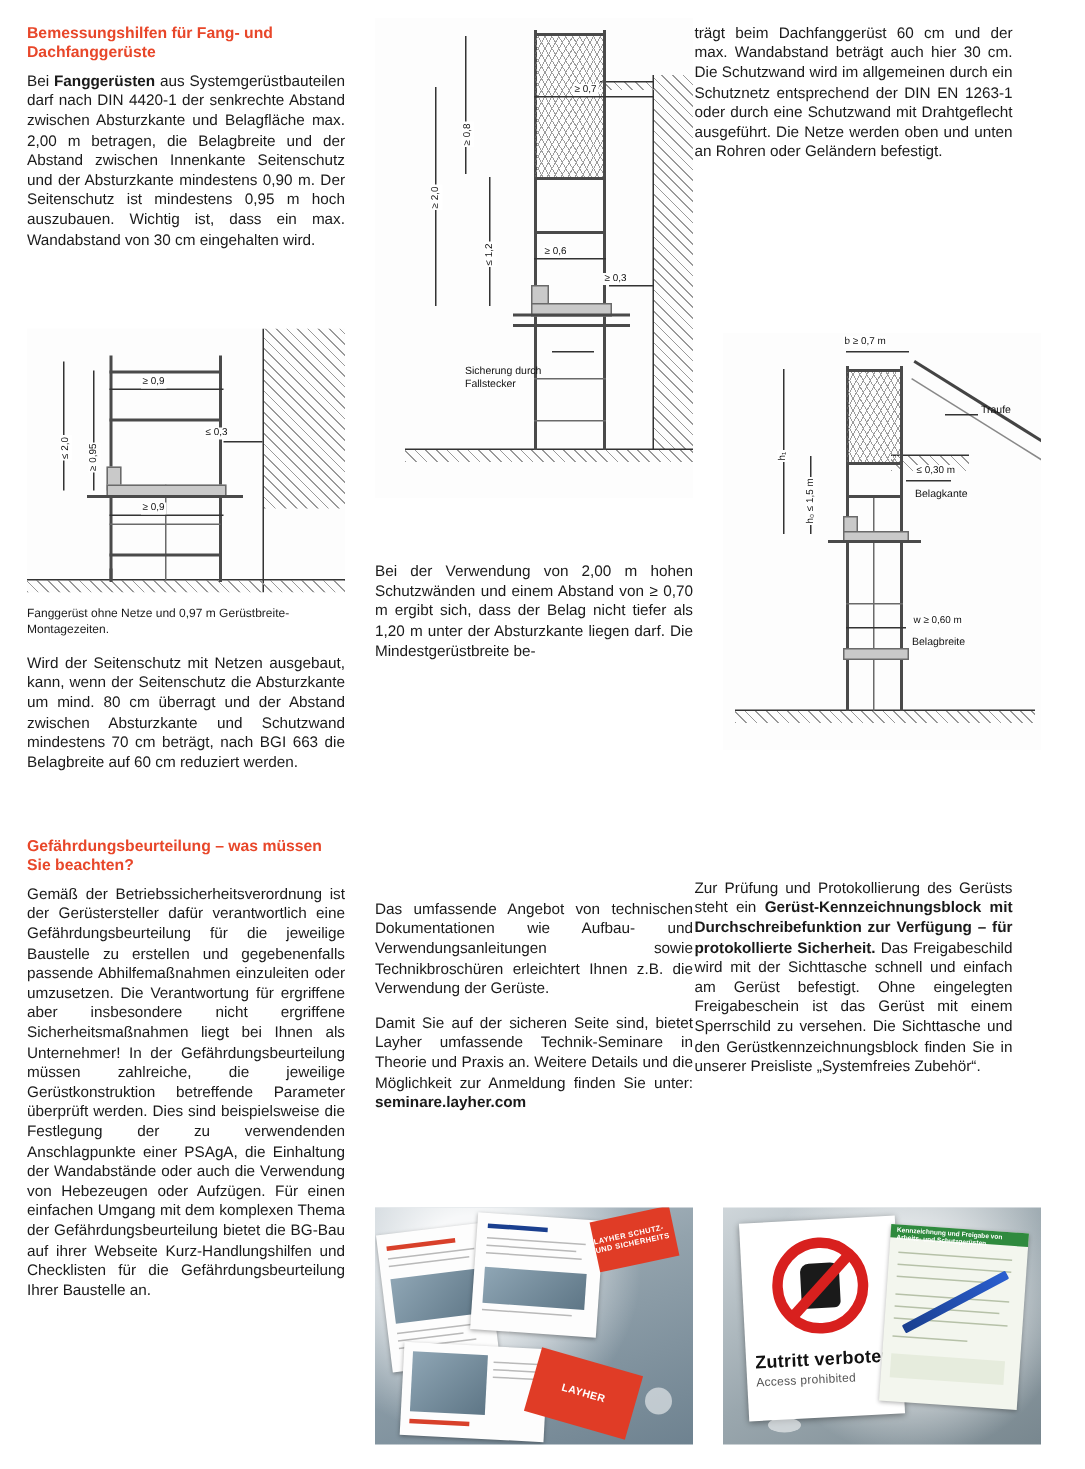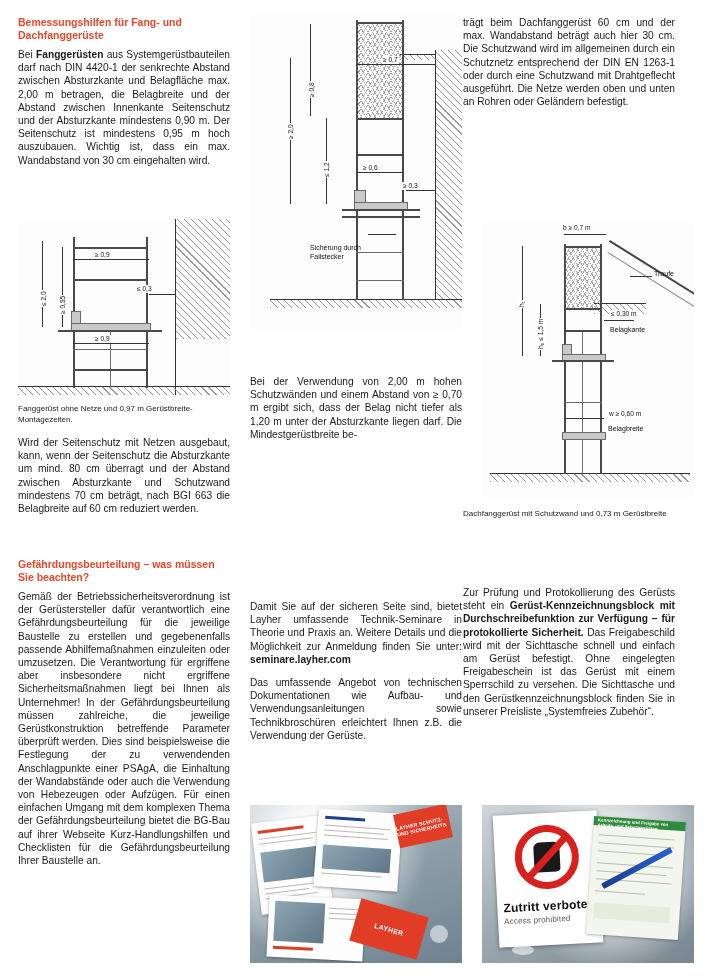--- a/index.html
+++ b/index.html
@@ -366,22 +366,22 @@
     <div class="leader" style="left:118px;top:222px;width:28px;"></div>
     <div class="note-box" style="left:60px;top:232px;width:54px;">Sicherung durch Fallstecker</div>
   </div>
 
 
   <div class="col col-2" style="top:375px;">
     <p class="body">Bei der Verwendung von 2,00 m hohen Schutzwänden und einem Abstand von ≥ 0,70 m ergibt sich, dass der Belag nicht tiefer als 1,20 m unter der Absturzkante liegen darf. Die Mindestgerüstbreite be-</p>
   </div>
 
   <div class="col col-2" style="top:600px;">
+    <p class="body">Das umfassende Angebot von technischen Dokumentationen wie Aufbau- und Verwendungsanleitungen sowie Technikbroschüren erleichtert Ihnen z.B. die Verwendung der Gerüste.</p>
     <p class="body"><span>Damit Sie auf der sicheren Seite sind, bietet Layher umfassende Technik-Seminare in Theorie und Praxis an. Weitere Details und die Möglichkeit zur Anmeldung finden Sie unter: </span><span class="bold">seminare.layher.com</span></p>
-    <p class="body">Das umfassende Angebot von technischen Dokumentationen wie Aufbau- und Verwendungsanleitungen sowie Technikbroschüren erleichtert Ihnen z.B. die Verwendung der Gerüste.</p>
   </div>
 
   <div class="col col-3" style="top:16px;">
     <p class="body">trägt beim Dachfanggerüst 60 cm und der max. Wandabstand beträgt auch hier 30 cm. Die Schutzwand wird im allgemeinen durch ein Schutznetz entsprechend der DIN EN 1263-1 oder durch eine Schutzwand mit Drahtgeflecht ausgeführt.  Die Netze werden oben und unten an Rohren oder Geländern befestigt.</p>
   </div>
 
   <div class="figure fig-frame" style="position:absolute;left:482px;top:222px;width:212px;height:278px;">
 
     <div style="position:absolute;left:128px;top:18px;width:110px;height:2px;background:#444;transform:rotate(32deg);transform-origin:left top;"></div>
     <div style="position:absolute;left:126px;top:30px;width:104px;height:1px;background:#888;transform:rotate(32deg);transform-origin:left top;"></div>
@@ -422,23 +422,20 @@
 
     <div class="dim-h" style="left:122px;top:98px;width:30px;"></div>
     <div class="dim-lbl" style="left:128px;top:88px;">≤ 0,30 m</div>
     <div class="note-box" style="left:128px;top:104px;">Belagkante</div>
 
     <div class="dim-h" style="left:82px;top:196px;width:40px;"></div>
     <div class="dim-lbl" style="left:126px;top:188px;">w ≥ 0,60 m</div>
     <div class="note-box" style="left:126px;top:203px;">Belagbreite</div>
   </div>
 
-  <div class="col col-3" style="top:505px;">
-    <p class="caption">Dachfanggerüst mit Schutzwand und 0,73 m Gerüstbreite</p>
-  </div>
 
   <div class="col col-3" style="top:586px;">
     <p class="body last"><span>Zur Prüfung und Protokollierung des Gerüsts steht ein </span><span class="bold">Gerüst-Kennzeichnungsblock mit Durchschreibefunktion zur Verfügung – für protokollierte Sicherheit.</span><span> Das Freigabeschild wird mit der Sichttasche schnell und einfach am Gerüst befestigt. Ohne eingelegten Freigabeschein ist das Gerüst mit einem Sperrschild zu versehen. Die Sichttasche und den Gerüstkennzeichnungsblock finden Sie in unserer Preisliste „Systemfreies Zubehör“.</span></p>
   </div>
 
   <div class="photo photo-1" style="position:absolute;left:250px;top:805px;width:212px;height:158px;">
     <div class="leaflet" style="left:6px;top:14px;width:72px;height:92px;transform:rotate(-7deg);">
       <div class="hd" style="left:6px;top:8px;width:46px;"></div>
       <div class="ln" style="left:6px;top:16px;width:58px;"></div>
       <div class="ln" style="left:6px;top:21px;width:54px;"></div>

